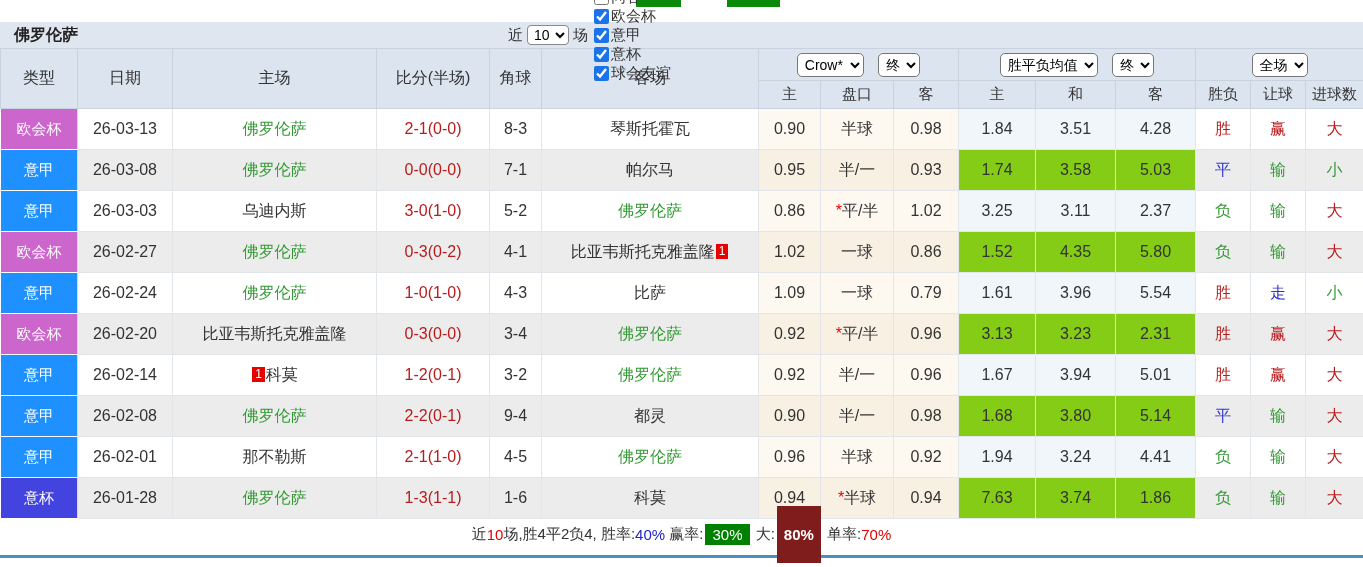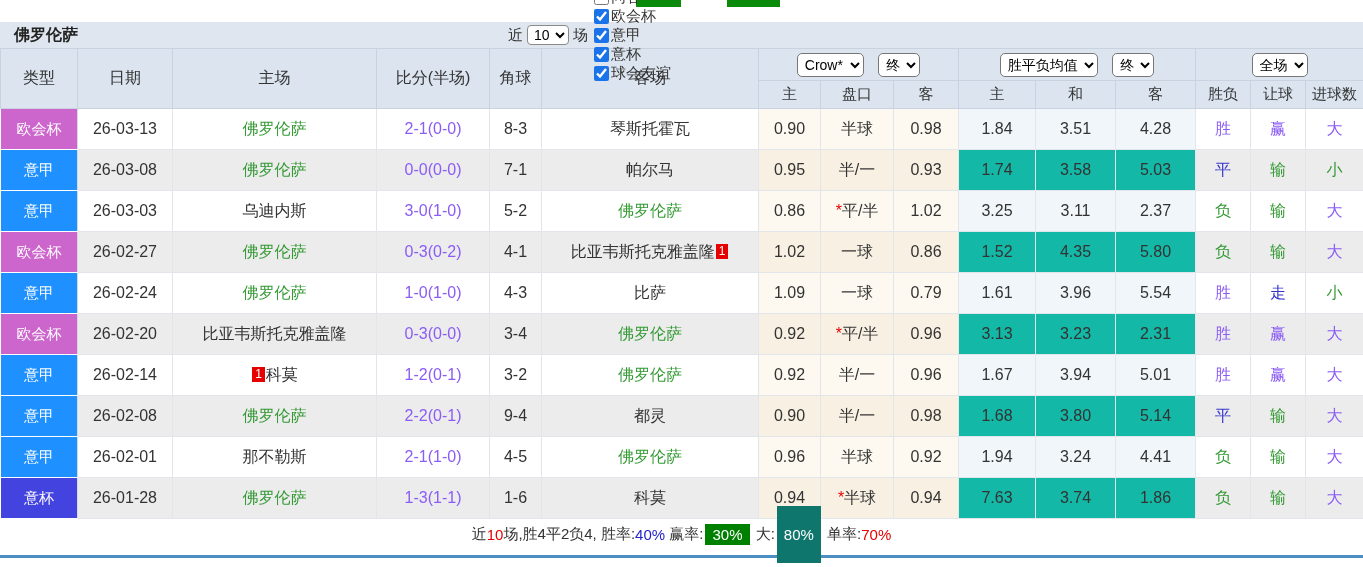--- a/index.html
+++ b/index.html
@@ -49,44 +49,44 @@
     font-family:"Liberation Sans", sans-serif;
   }
   tbody td {
     height:41px; text-align:center; font-size:16px; color:#333;
     border:1px solid #e2e5ea; background:#fff; padding:0; overflow:hidden; white-space:nowrap;
   }
   tbody tr.even td { background:#ececec; }
   tbody td.c-ah { background:#fdf9f0; }
   tbody tr.even td.c-ah { background:#f8f1e3; }
   tbody td.c-eu { background:#f0f6fa; }
-  tbody tr.even td.c-eu { background:#14b8a6; }
+  tbody tr.even td.c-eu { background:#84cc16; }
   tbody td.c-type {
     color:#fff; font-size:15px; border:1px solid #fff; border-right:1px solid #d5dae0;
   }
-  .t-red   { color:#8b5cf6; }
+  .t-red   { color:#b91c1c; }
   .t-blue  { color:#3333cc; }
   .t-green { color:#339933; }
   .self-team { color:#339933; }
-  .score-half { color:#8b5cf6;text-align:right; }
+  .score-half { color:#b91c1c;text-align:right; }
   .star { color:#e60000; }
   .badge {
     display:inline-block; background:#e60000; color:#fff;
     font-size:12px; line-height:15px; padding:0 3px; margin:0 1px; vertical-align:2px;
   }
 
   
   .summary {
     height:30px; display:flex; align-items:center; justify-content:center;
     font-size:15px; color:#333; white-space:pre;
   }
   .summary .fc-red  { color:#e60000; }
   .summary .fc-blue { color:#2222cc; }
   .summary .fbg-green { background:#008000; color:#fff; padding:2px 7px; margin:0 2px; }
-  .summary .fbg-red   { background:#0f766e; color:#fff; padding:20px 7px; margin:0 2px; }
+  .summary .fbg-red   { background:#7f1d1d; color:#fff; padding:20px 7px; margin:0 2px;font-weight:bold; }
 
   .bottom-line { height:3px; background:#4a8ec2; margin-top:6px; }
 </style>
 </head>
 <body>
 
 <div class="page">
 
   <div class="top-strip">
     <div class="green-bar green-bar-1"></div>

